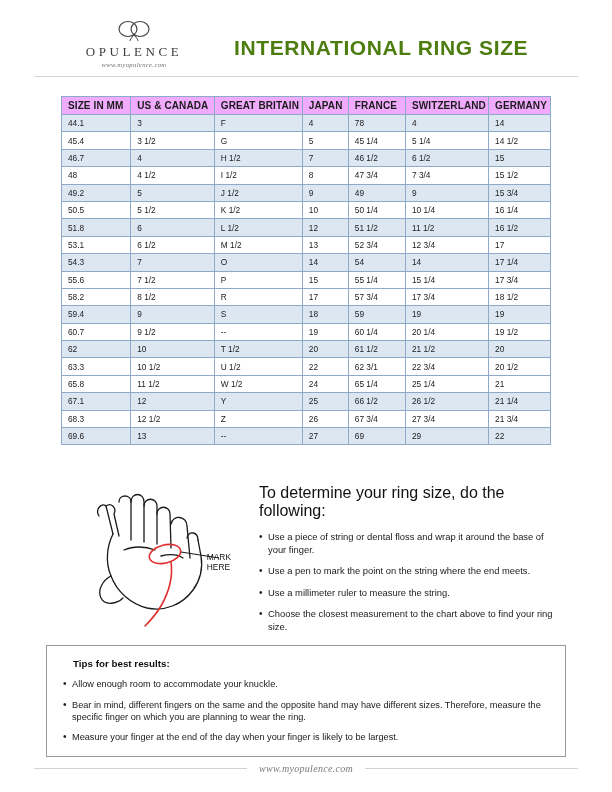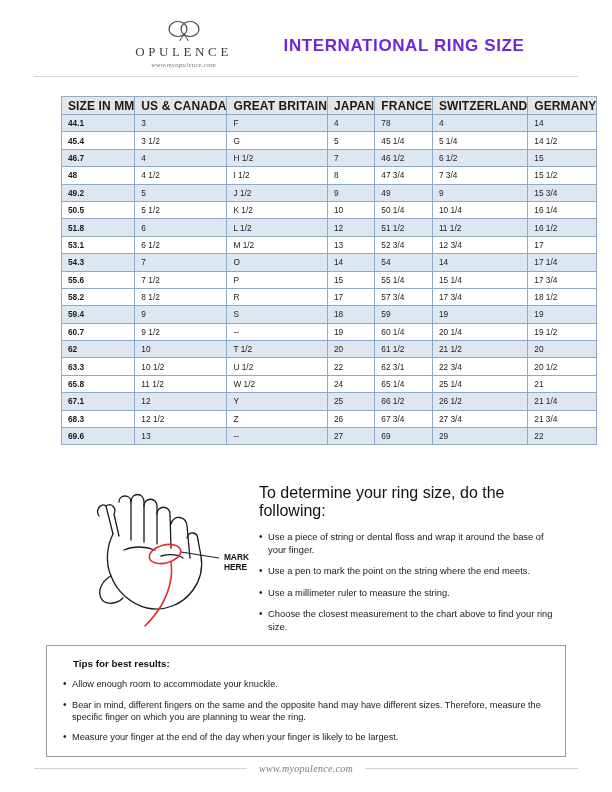--- a/index.html
+++ b/index.html
@@ -13,21 +13,21 @@
     font-family: "Liberation Sans", sans-serif;
     color: #1a1a1a;
     position: relative;
     overflow: hidden;
   }
 
   
   .header {
     display: flex;
     align-items: flex-start;
-    justify-content: center;
+    justify-content: flex-start;
     padding: 18px 34px 0 34px;
     height: 62px;
     box-sizing: border-box;
   }
   .brand {
     width: 200px;
     text-align: center;
     padding-top: 2px;
   }
   .brand-mark {
@@ -44,24 +44,24 @@
   }
   .brand-url {
     font-family: "Liberation Serif", serif;
     font-style: italic;
     font-size: 6.5px;
     letter-spacing: 0.4px;
     color: #6f6f6f;
     margin-top: 1px;
   }
   .doc-title {
-    font-size: 17px;
+    font-size: 21px;
     font-weight: bold;
     letter-spacing: 0.6px;
-    color: #6d28d9;
+    color: #4d7c0f;
     padding-top: 18px;
     padding-right: 4px;
   }
   .header-rule {
     position: absolute;
     left: 34px;
     right: 34px;
     top: 76px;
     height: 1px;
     background: #d3d3d3;
@@ -82,31 +82,31 @@
   }
   table.sizes th, table.sizes td {
     border: 1px solid #8fa9c9;
     height: 16.4px;
     padding: 0 0 0 6px;
     text-align: left;
     font-weight: normal;
     white-space: nowrap;
   }
   table.sizes thead th {
-    background: #e5e5e5;
+    background: #f0abfc;
     font-weight: bold;
-    font-size: 12px;
+    font-size: 10px;
     letter-spacing: 0.1px;
     height: 17px;
   }
   table.sizes tbody tr.alt td {
     background: #dde7f1;
   }
   table.sizes tbody tr td:first-child {
-    font-weight: bold;
+    font-weight: normal;
   }
   table.sizes thead th.c0 { width: 74px; }
   table.sizes thead th.c1 { width: 86px; }
   table.sizes thead th.c2 { width: 86px; }
   table.sizes thead th.c3 { width: 48px; }
   table.sizes thead th.c4 { width: 64px; margin-left: 28px; }
   table.sizes thead th.c5 { width: 80px; }
   table.sizes thead th.c6 { width: 60px; }
 
   
@@ -118,24 +118,24 @@
     display: flex;
   }
   .hand-art {
     width: 190px;
     flex: 0 0 190px;
     position: relative;
     height: 150px;
   }
   .mark-here {
     position: absolute;
-    right: 2px;
+    right: 20px;
     top: 72px;
     font-size: 8.4px;
-    font-weight: bold;
+    font-weight: normal;
     line-height: 10px;
     color: #111;
   }
   .instructions {
     flex: 1;
     padding-left: 8px;
   }
   .instructions h2 {
     margin: 4px 0 11px 0;
     font-size: 16px;

